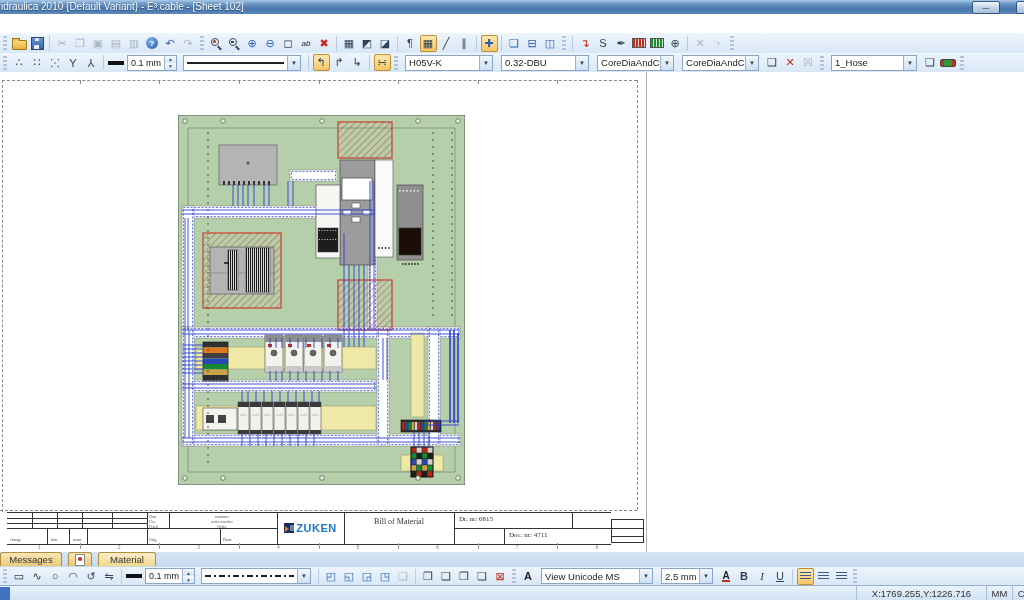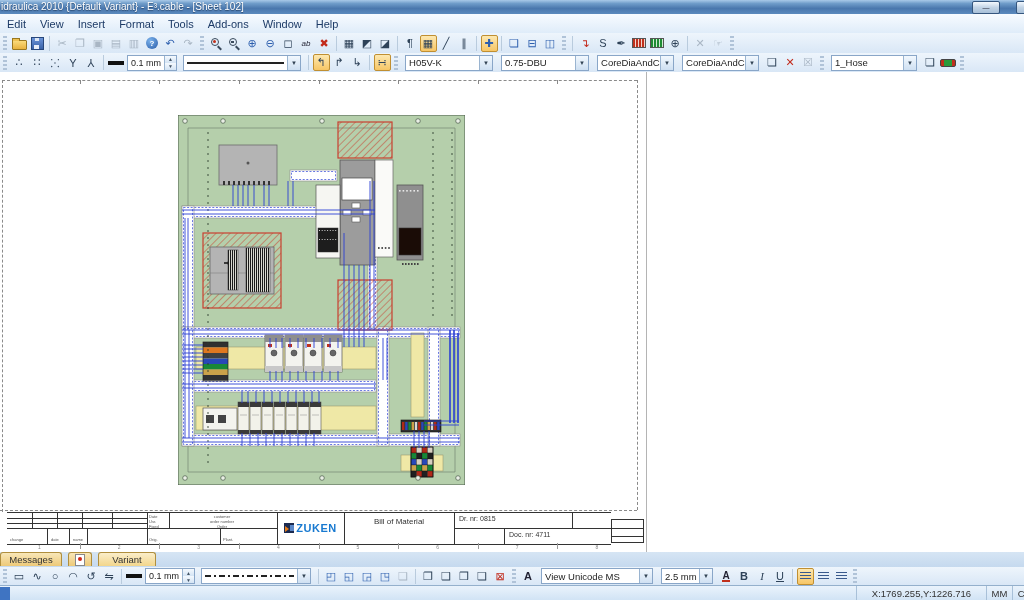--- a/index.html
+++ b/index.html
@@ -77,21 +77,21 @@
   .flip{transform:scaleY(-1);display:inline-block;}
   
   #canvas{position:absolute;left:0;top:72px;width:1024px;height:480px;background:#fff;overflow:hidden;}
   .dashv{position:absolute;border-left:1px dashed #8a8a8a;width:0;}
   .dashh{position:absolute;border-top:1px dashed #8a8a8a;height:0;}
   #pageedge{position:absolute;left:646px;top:0;height:480px;border-left:1px solid #b4b4b4;}
   #panel-svg{position:absolute;left:178px;top:43px;}
   
   #titleblock{position:absolute;left:0;top:440px;width:640px;height:31px;font-size:4px;color:#333;margin-left:7px;}
   .tbl{position:absolute;background:#333;}
-  .tbt{position:absolute;white-space:nowrap;}
+  .tbt{position:absolute;white-space:nowrap;font-family:Liberation Serif, serif;}
   #zukenlogo{position:absolute;left:270px;top:0;width:67px;height:31px;display:flex;align-items:center;justify-content:center;gap:2px;}
   #zukenicon{width:10px;height:10px;background:#1b2a50;position:relative;overflow:hidden;}
   #zukenicon::before{content:"";position:absolute;left:1px;top:3px;border-left:4px solid #e87d18;border-top:3px solid transparent;border-bottom:3px solid transparent;}
   #zukenicon::after{content:"";position:absolute;right:0px;top:2px;width:4px;height:6px;background:#5a87c8;}
   #zukentext{font-size:11px;font-weight:bold;color:#1879d0;letter-spacing:0.5px;}
   #ruler{position:absolute;left:0;top:471px;width:637px;height:7px;font-size:5px;color:#888;}
   .rtick{position:absolute;top:0;height:6px;border-left:1px solid #999;}
   .rnum{position:absolute;top:1px;width:79px;text-align:center;}
   .ttick{position:absolute;top:8px;height:4px;border-left:1px solid #888;}
   
@@ -114,30 +114,20 @@
 <body>
 
 <div id="app">
 
   <div id="titlebar">
     <span id="titletext">idraulica 2010 {Default Variant} - E³.cable - [Sheet 102]</span>
     <span class="winbtn" style="left:972px;width:26px;">—</span>
     <span class="winbtn" style="left:1016px;width:26px;">❐</span>
   </div>
 
-  <div id="menubar">
-      <span class="menuitem">Edit</span>
-      <span class="menuitem">View</span>
-      <span class="menuitem">Insert</span>
-      <span class="menuitem">Format</span>
-      <span class="menuitem">Tools</span>
-      <span class="menuitem">Add-ons</span>
-      <span class="menuitem">Window</span>
-      <span class="menuitem">Help</span>
-    </div>
 
   <div id="toolbar1" class="toolbar">
       <span class="tbhandle"></span>
       <span class="tbbtn">
         <span class="i-folder"></span>
       </span>
       <span class="tbbtn">
         <span class="i-floppy"></span>
       </span>
       <span class="tbsep"></span>
@@ -302,21 +292,21 @@
       <span class="tbsep"></span>
       <span class="tbbtn act dark">
         <span>∺</span>
       </span>
       <span class="tbhandle"></span>
       <span class="combo" style="width: 88px;">
         <span class="cbv">H05V-K</span>
         <span class="arr">▼</span>
       </span>
       <span class="combo" style="width: 88px;">
-        <span class="cbv">0.75-DBU</span>
+        <span class="cbv">0.32-DBU</span>
         <span class="arr">▼</span>
       </span>
       <span class="combo" style="width: 77px;">
         <span class="cbv">CoreDiaAndColour</span>
         <span class="arr">▼</span>
       </span>
       <span class="combo" style="width: 77px;">
         <span class="cbv">CoreDiaAndColour</span>
         <span class="arr">▼</span>
       </span>
@@ -819,21 +809,21 @@
         <span class="rtick" style="left: 557.375px;"></span>
         <span class="rnum" style="left: 557.375px;">8</span>
       </div>
   </div>
 
   <div id="tabsrow">
     <div class="tab" style="left:0;width:62px;">Messages</div>
     <div class="tab" style="left:68px;width:24px;">
         <span id="msgicon"></span>
       </div>
-    <div class="tab" style="left:98px;width:58px;background:linear-gradient(#fbeeca,#f2d68c);">Variant</div>
+    <div class="tab" style="left:98px;width:58px;background:linear-gradient(#fbeeca,#f2d68c);">Material</div>
   </div>
 
   <div id="toolbar3" class="toolbar">
       <span class="tbhandle"></span>
       <span class="tbbtn dark">
         <span>▭</span>
       </span>
       <span class="tbbtn dark">
         <span>∿</span>
       </span>

